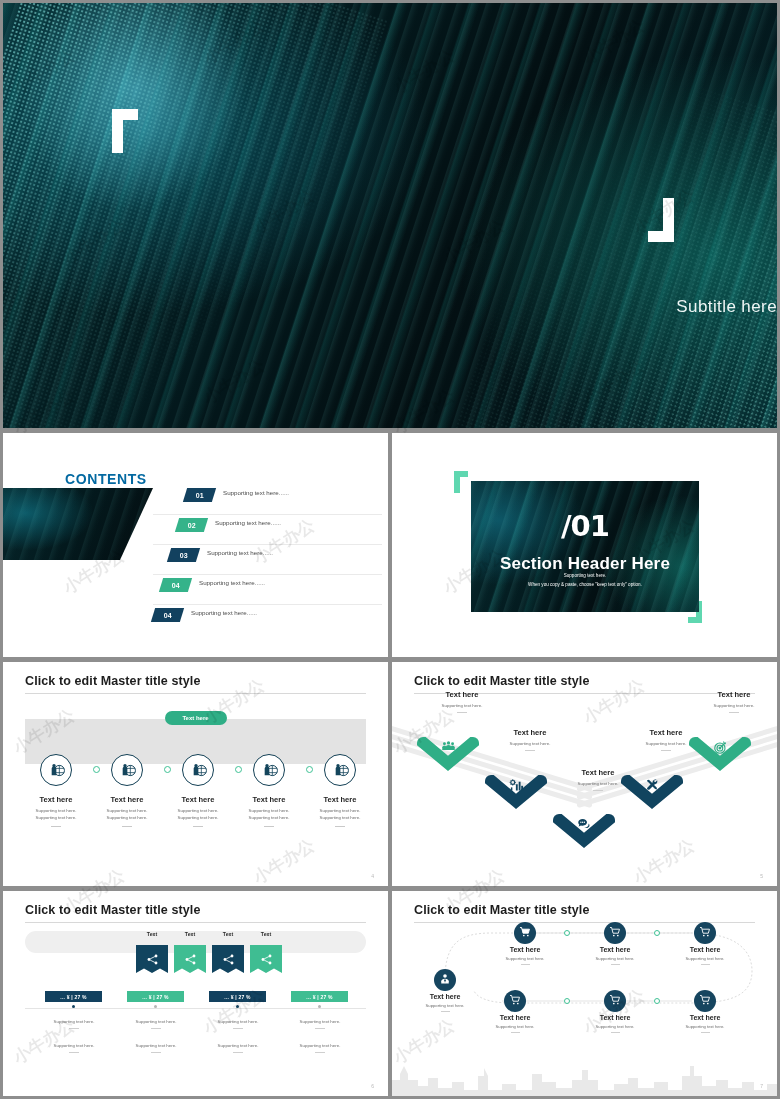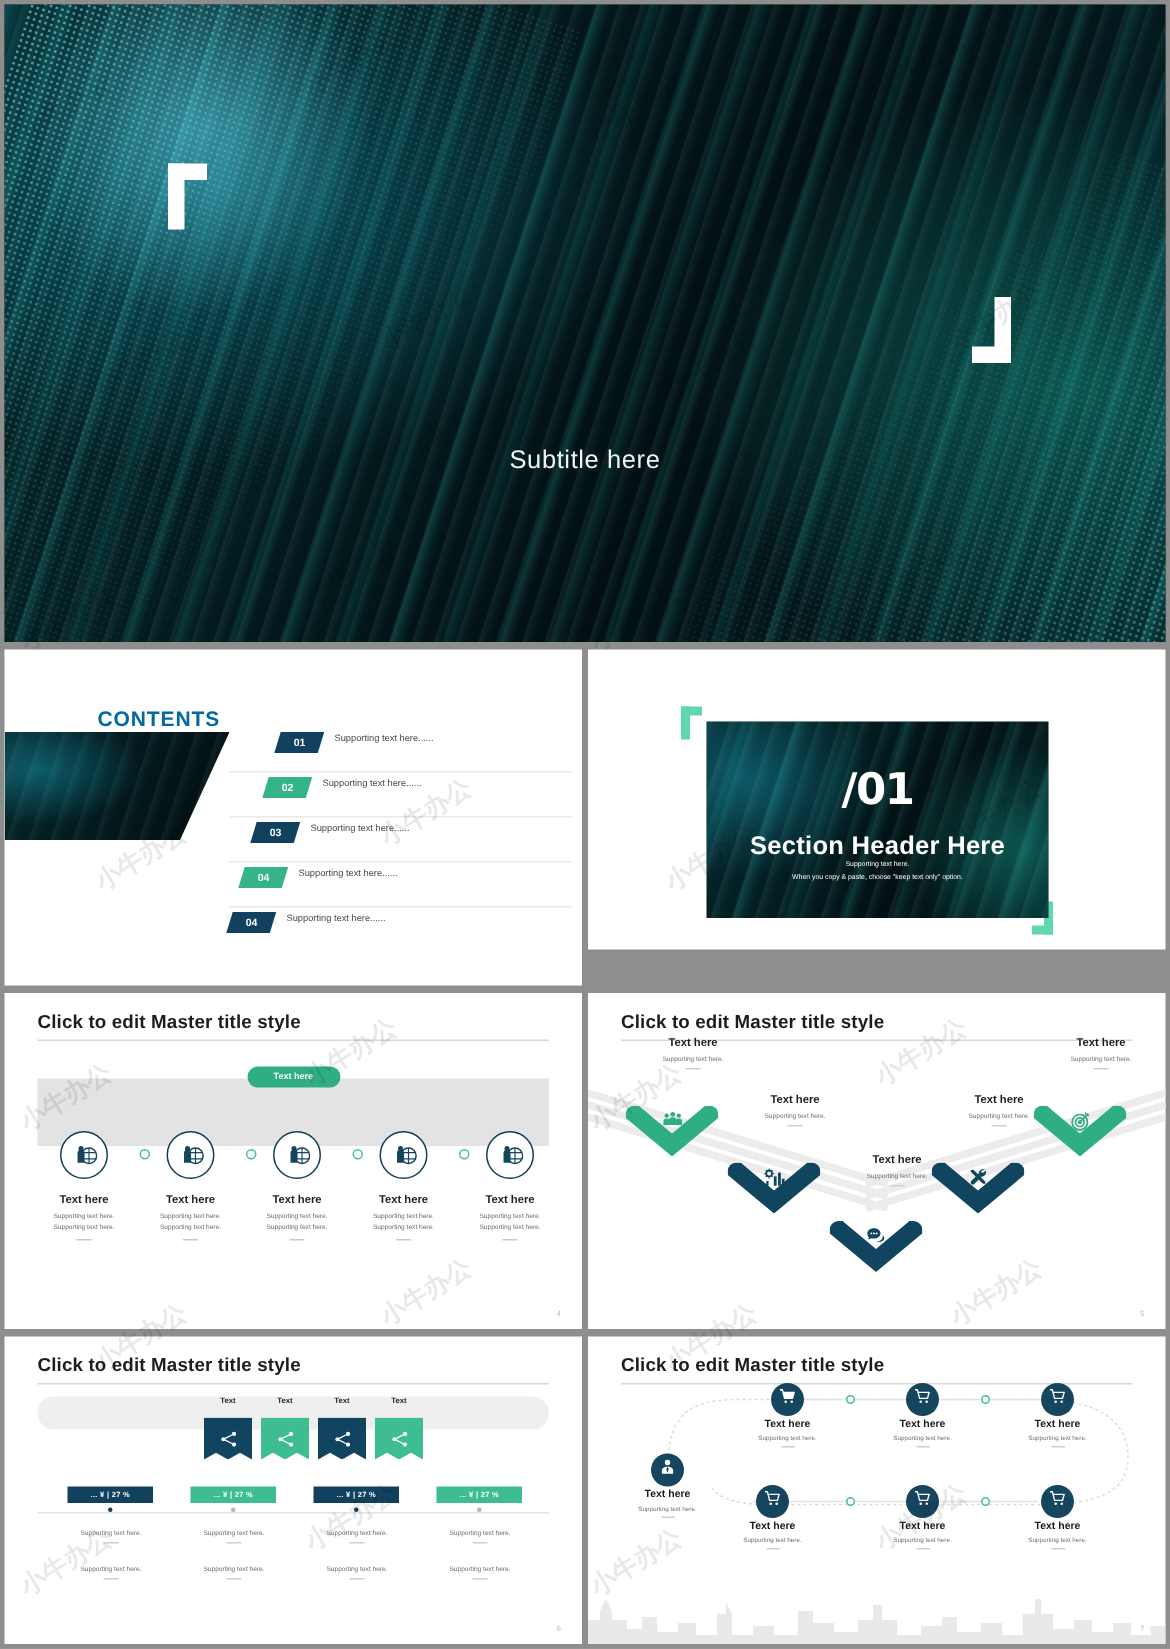--- a/index.html
+++ b/index.html
@@ -67,21 +67,21 @@
   #br-tl { left: 109px; top: 106px; width: 26px; height: 44px; border-left: 11px solid #fff; border-top: 11px solid #fff; }
   #br-br { left: 645px; top: 195px; width: 26px; height: 44px; border-right: 11px solid #fff; border-bottom: 11px solid #fff; }
   #cover-title {
     position: absolute; left: 0; right: 0; top: 104px;
     text-align: center; color: #fff;
     font-size: 104px; font-weight: 700; letter-spacing: 4px; line-height: 1.12;
     font-family: "DejaVu Sans", "Liberation Sans", sans-serif;
   }
   #cover-subtitle {
     position: absolute; left: 0; right: 0; top: 294px;
-    text-align: center; color: #eef6f5; font-size: 17px; font-weight: 400; letter-spacing: .4px;
+    text-align: right; color: #eef6f5; font-size: 17px; font-weight: 400; letter-spacing: .4px;
   }
   #cover-speaker {
     position: absolute; left: 0; right: 0; top: 352px;
     text-align: center; color: #dfeeec; font-size: 11px; letter-spacing: .3px;
   }
 
   
   .s-title { position: absolute; left: 22px; top: 12px; font-size: 12.5px; font-weight: 700; color: #1d1d1d; letter-spacing: .1px; }
   .s-rule { position: absolute; left: 22px; right: 22px; top: 31px; height: 1px; background: #d8d8d8; }
   .s-num { position: absolute; right: 14px; bottom: 7px; font-size: 5px; color: #b9b9b9; }
@@ -105,21 +105,21 @@
     position: absolute; top: 3px; width: 29px; height: 14px;
     transform: skewX(-17deg);
     display: flex; align-items: center; justify-content: center;
   }
   .toc-badge span { transform: skewX(17deg); color: #fff; font-size: 7px; font-weight: 700; }
   .toc-text { position: absolute; top: 4px; font-size: 6.2px; color: #4a4a4a; }
   .bg-navy { background: #12415f; }
   .bg-teal { background: #35b38a; }
 
   
-  #s-section { left: 392px; top: 433px; width: 385px; height: 200px; }
+  #s-section { left: 392px; top: 433px; width: 385px; height: 224px; }
   #sec-corner-tl { position: absolute; left: 62px; top: 38px; width: 14px; height: 22px; border-left: 6px solid #5fd7b0; border-top: 6px solid #5fd7b0; }
   #sec-corner-br { position: absolute; left: 296px; top: 168px; width: 14px; height: 22px; border-right: 6px solid #5fd7b0; border-bottom: 6px solid #5fd7b0; }
   #sec-card {
     position: absolute; left: 79px; top: 48px; width: 228px; height: 131px;
     background:
       radial-gradient(ellipse 60% 80% at 12% 30%, rgba(20,130,155,.55), rgba(2,20,24,0) 62%),
       radial-gradient(ellipse 55% 90% at 92% 65%, rgba(22,150,135,.45), rgba(2,20,24,0) 60%),
       linear-gradient(115deg, #06272c 0%, #031a1e 42%, #030f12 62%, #052529 100%);
     overflow: hidden;
   }

